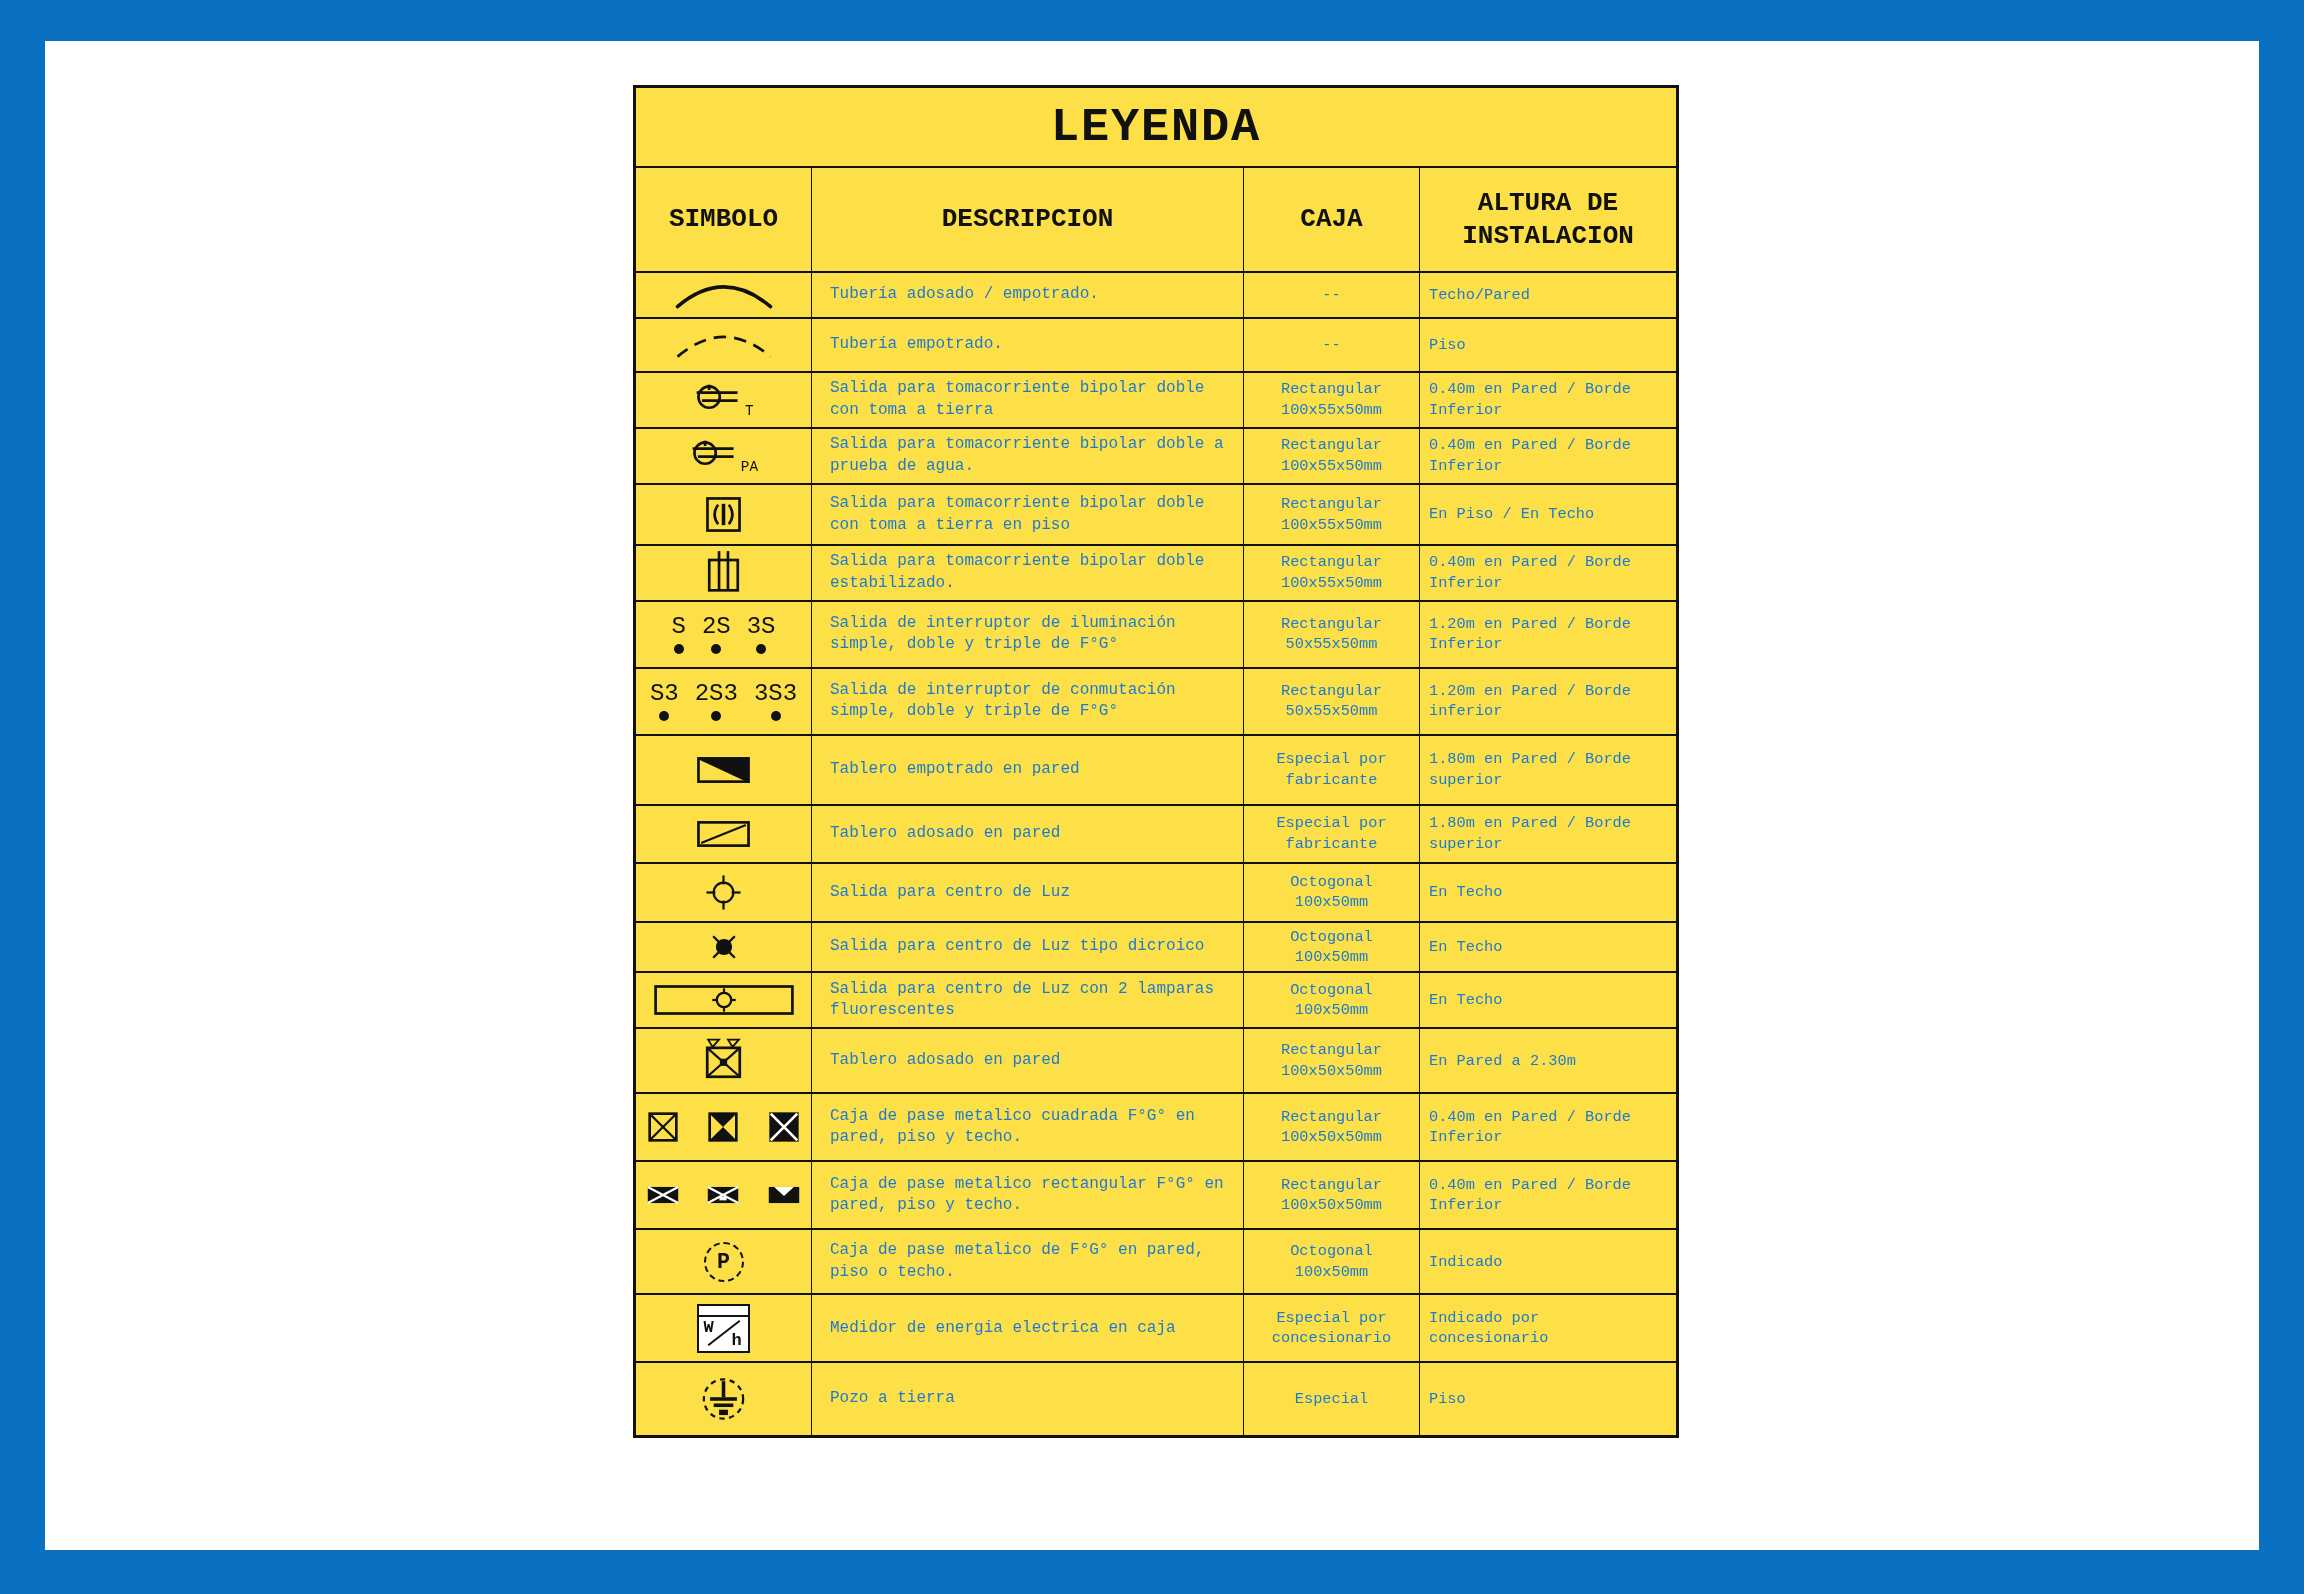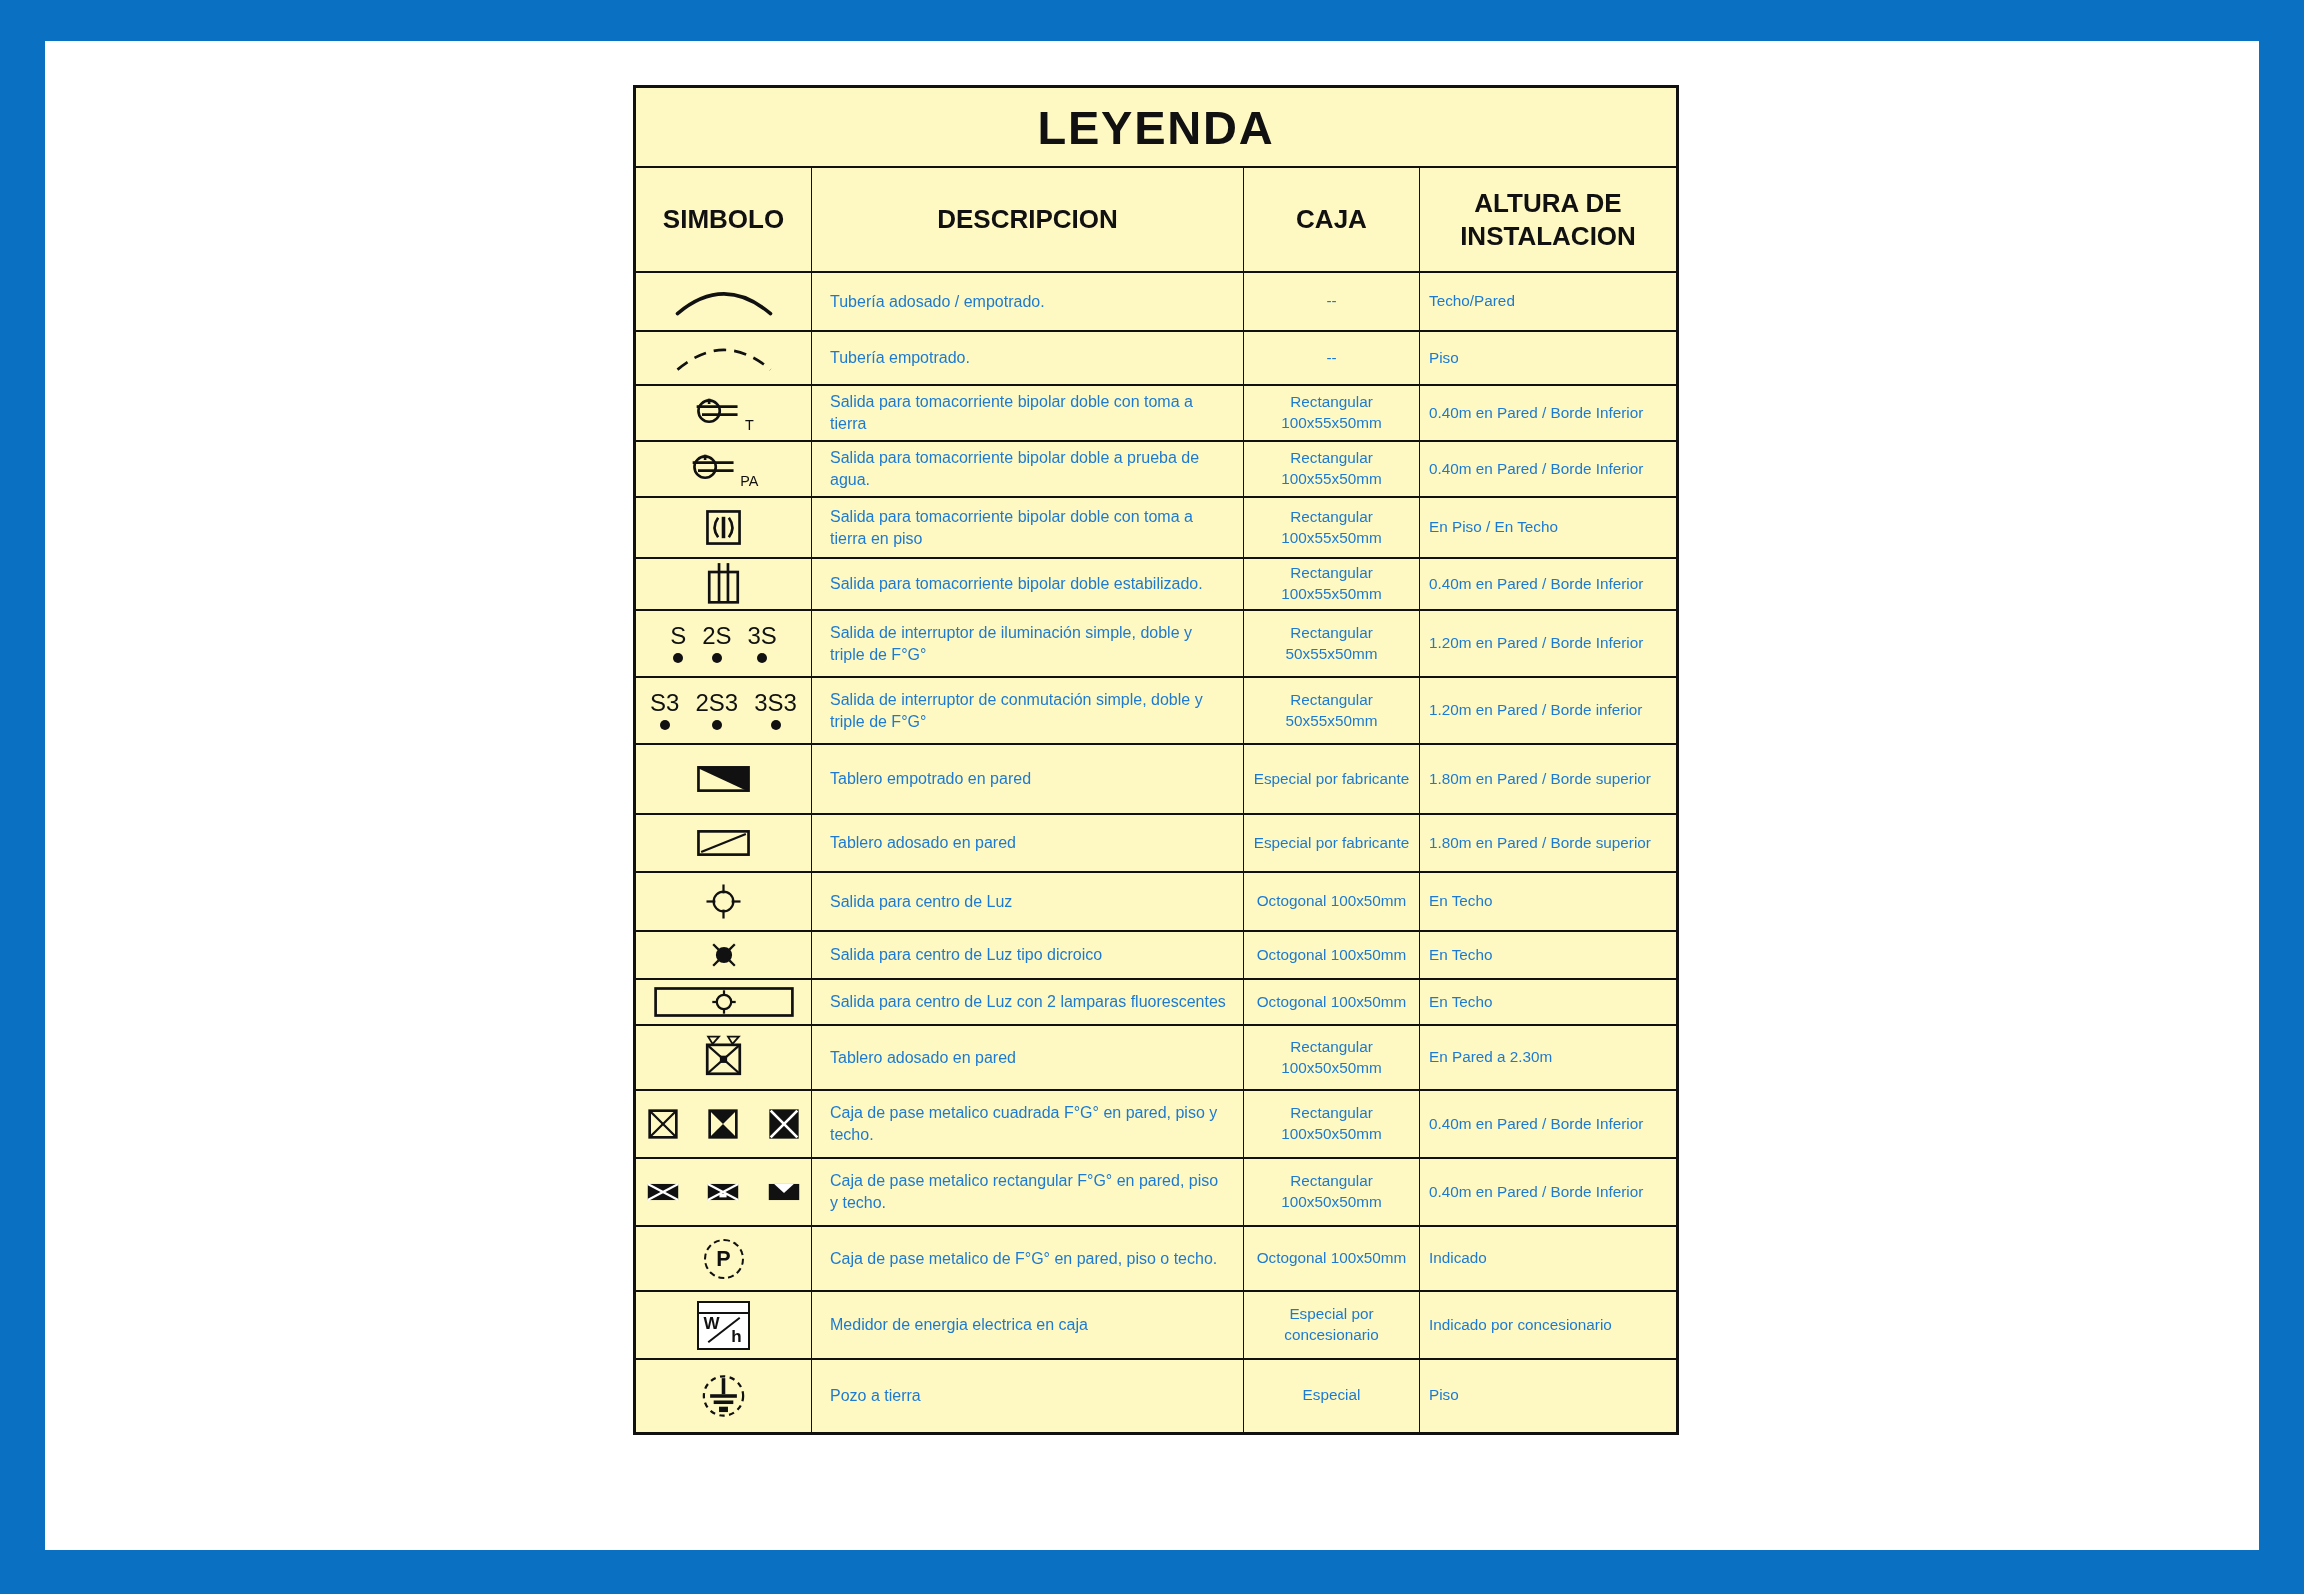--- a/index.html
+++ b/index.html
@@ -1,20 +1,20 @@
 <!DOCTYPE html>
 <html style="font-size:14.4px"><head>
 <meta charset="utf-8">
 <style>
   html,body{margin:0;padding:0;}
   body{width:2304px;height:1595px;background:#0a70c2;position:relative;
        font-family:"Liberation Sans", sans-serif;}
   .page{position:absolute;left:45px;top:41px;width:2214px;height:1509px;background:#ffffff;}
   .legend{position:absolute;left:588px;top:44px;}
-  table{border-collapse:collapse;table-layout:fixed;width:1044px;border:3.6px solid #111;background:#fef9c3;}
+  table{border-collapse:collapse;table-layout:fixed;width:1044px;border:3.6px solid #111;background:#fde047;font-family:Liberation Mono, monospace;}
   td{border:1.8px solid #111;border-top-width:2.7px;border-bottom-width:2.7px;vertical-align:middle;overflow:hidden;}
   .title-cell{font-size:47px;font-weight:bold;color:#111;text-align:center;letter-spacing:1.8px;height:76px;}
   .head-cell{font-size:26px;font-weight:bold;color:#111;text-align:center;height:103px;line-height:1.25;padding:0 12.6px;}
   .sym{text-align:center;color:#111;}
   .sym-wrap{position:relative;display:inline-flex;align-items:flex-end;justify-content:center;}
   .sub{font-size:14.4px;color:#111;margin-left:1.8px;transform:translateY(5.4px);display:inline-block;}
   .desc{color:#1d7ad2;font-size:16px;text-align:left;padding:5.4px 14.4px 5.4px 18px;line-height:1.35;}
   .caja{color:#1d7ad2;font-size:15.3px;text-align:center;padding:3.6px 7.2px;line-height:1.35;}
   .alt{color:#1d7ad2;font-size:15.3px;text-align:left;padding:3.6px 9px;line-height:1.35;}
   svg{display:block;margin:0 auto;}
@@ -49,21 +49,21 @@
           <tr>
         <td class="title-cell" colspan="4">LEYENDA</td>
       </tr>
       <tr>
         <td class="head-cell">SIMBOLO</td>
         <td class="head-cell">DESCRIPCION</td>
         <td class="head-cell">CAJA</td>
         <td class="head-cell">ALTURA DE INSTALACION</td>
       </tr>
 
-      <tr style="height:59px">
+      <tr style="height:46px">
         <td class="sym">
           <svg width="108" height="34" viewBox="0 0 120 38">
                 <path d="M8 32 Q60 -12 112 32" fill="none" stroke="#111" stroke-width="4" stroke-linecap="round"></path>
               </svg>
         </td>
         <td class="desc">Tubería adosado / empotrado.</td>
         <td class="caja">--</td>
         <td class="alt">Techo/Pared</td>
       </tr>
 

